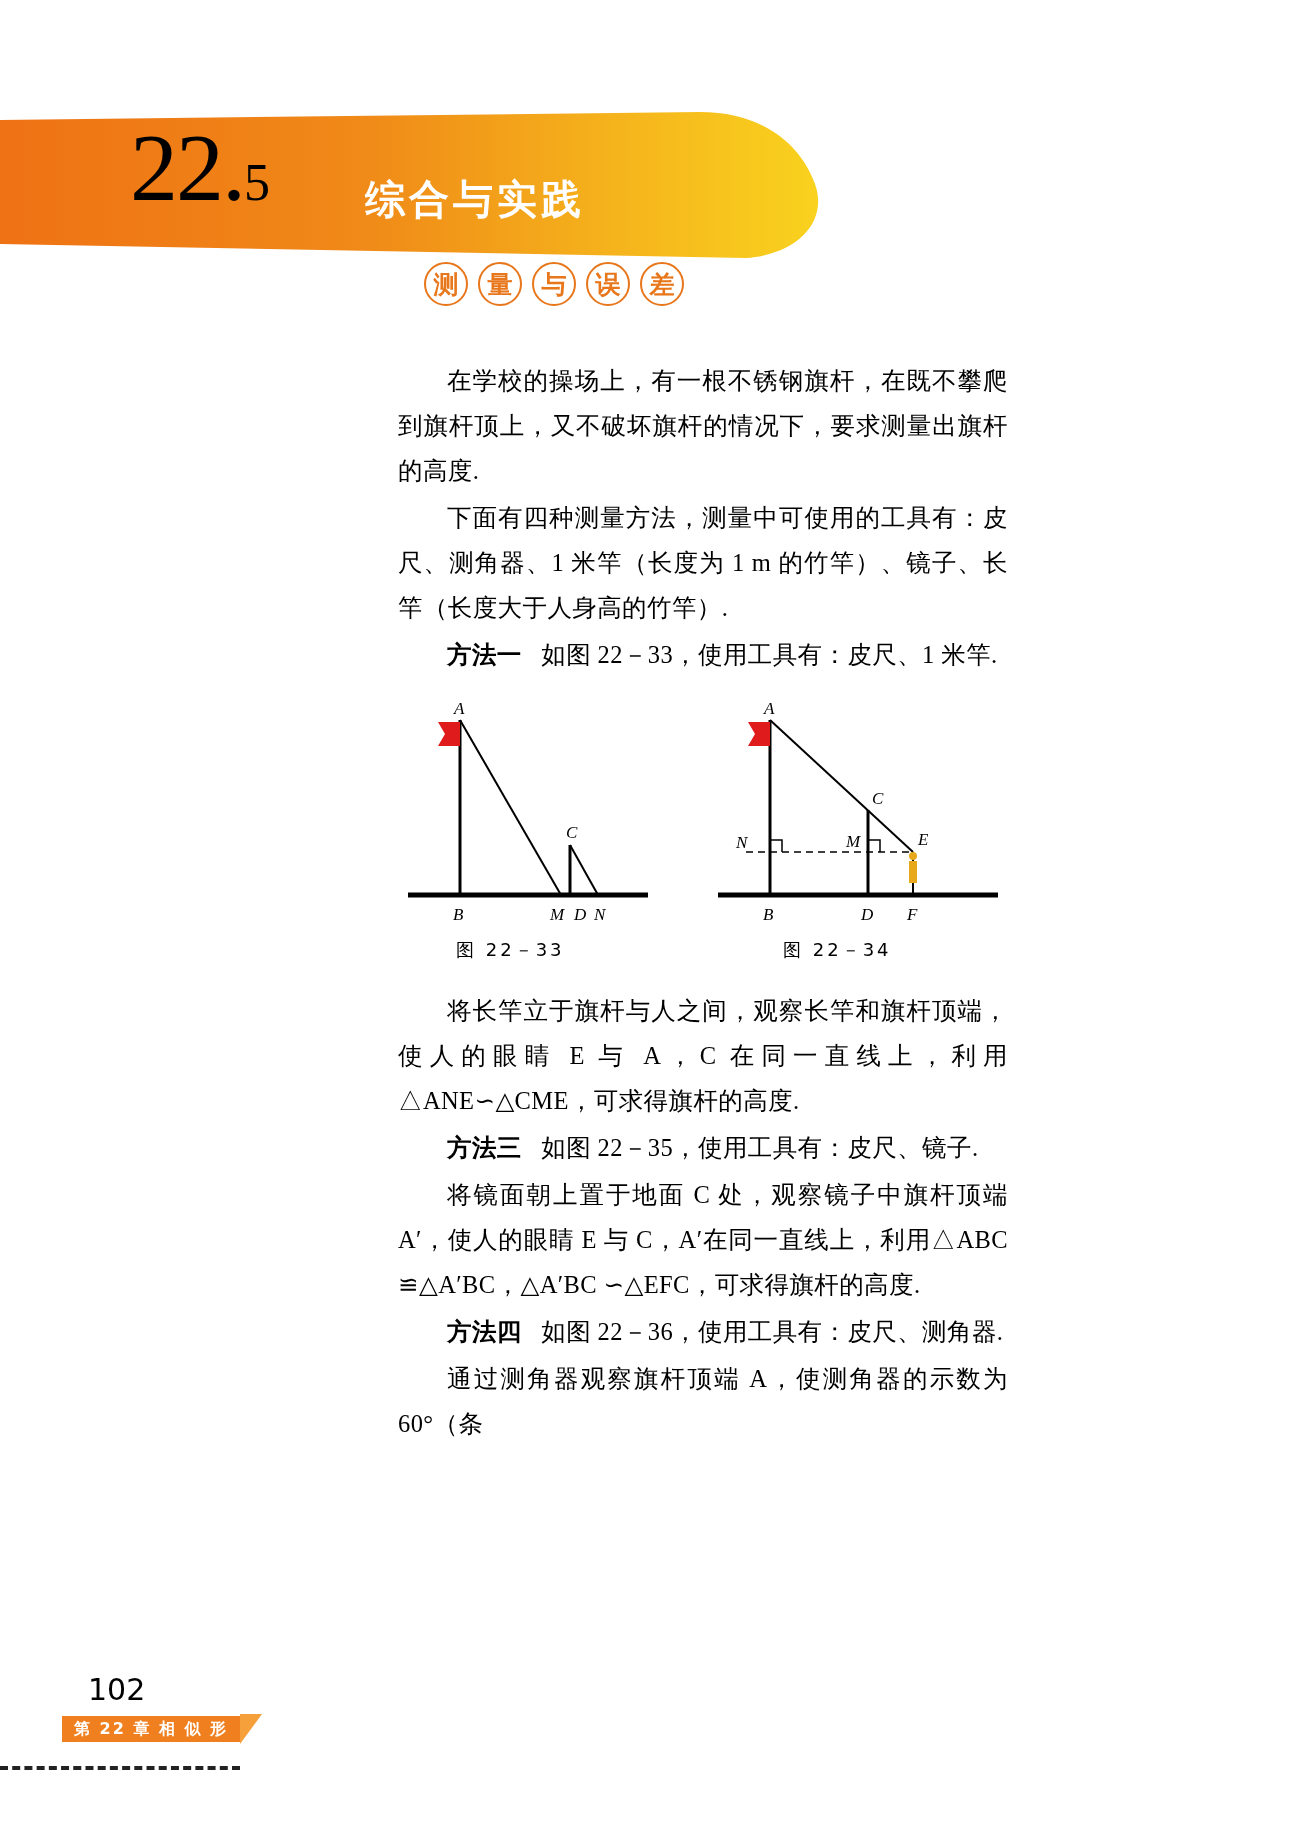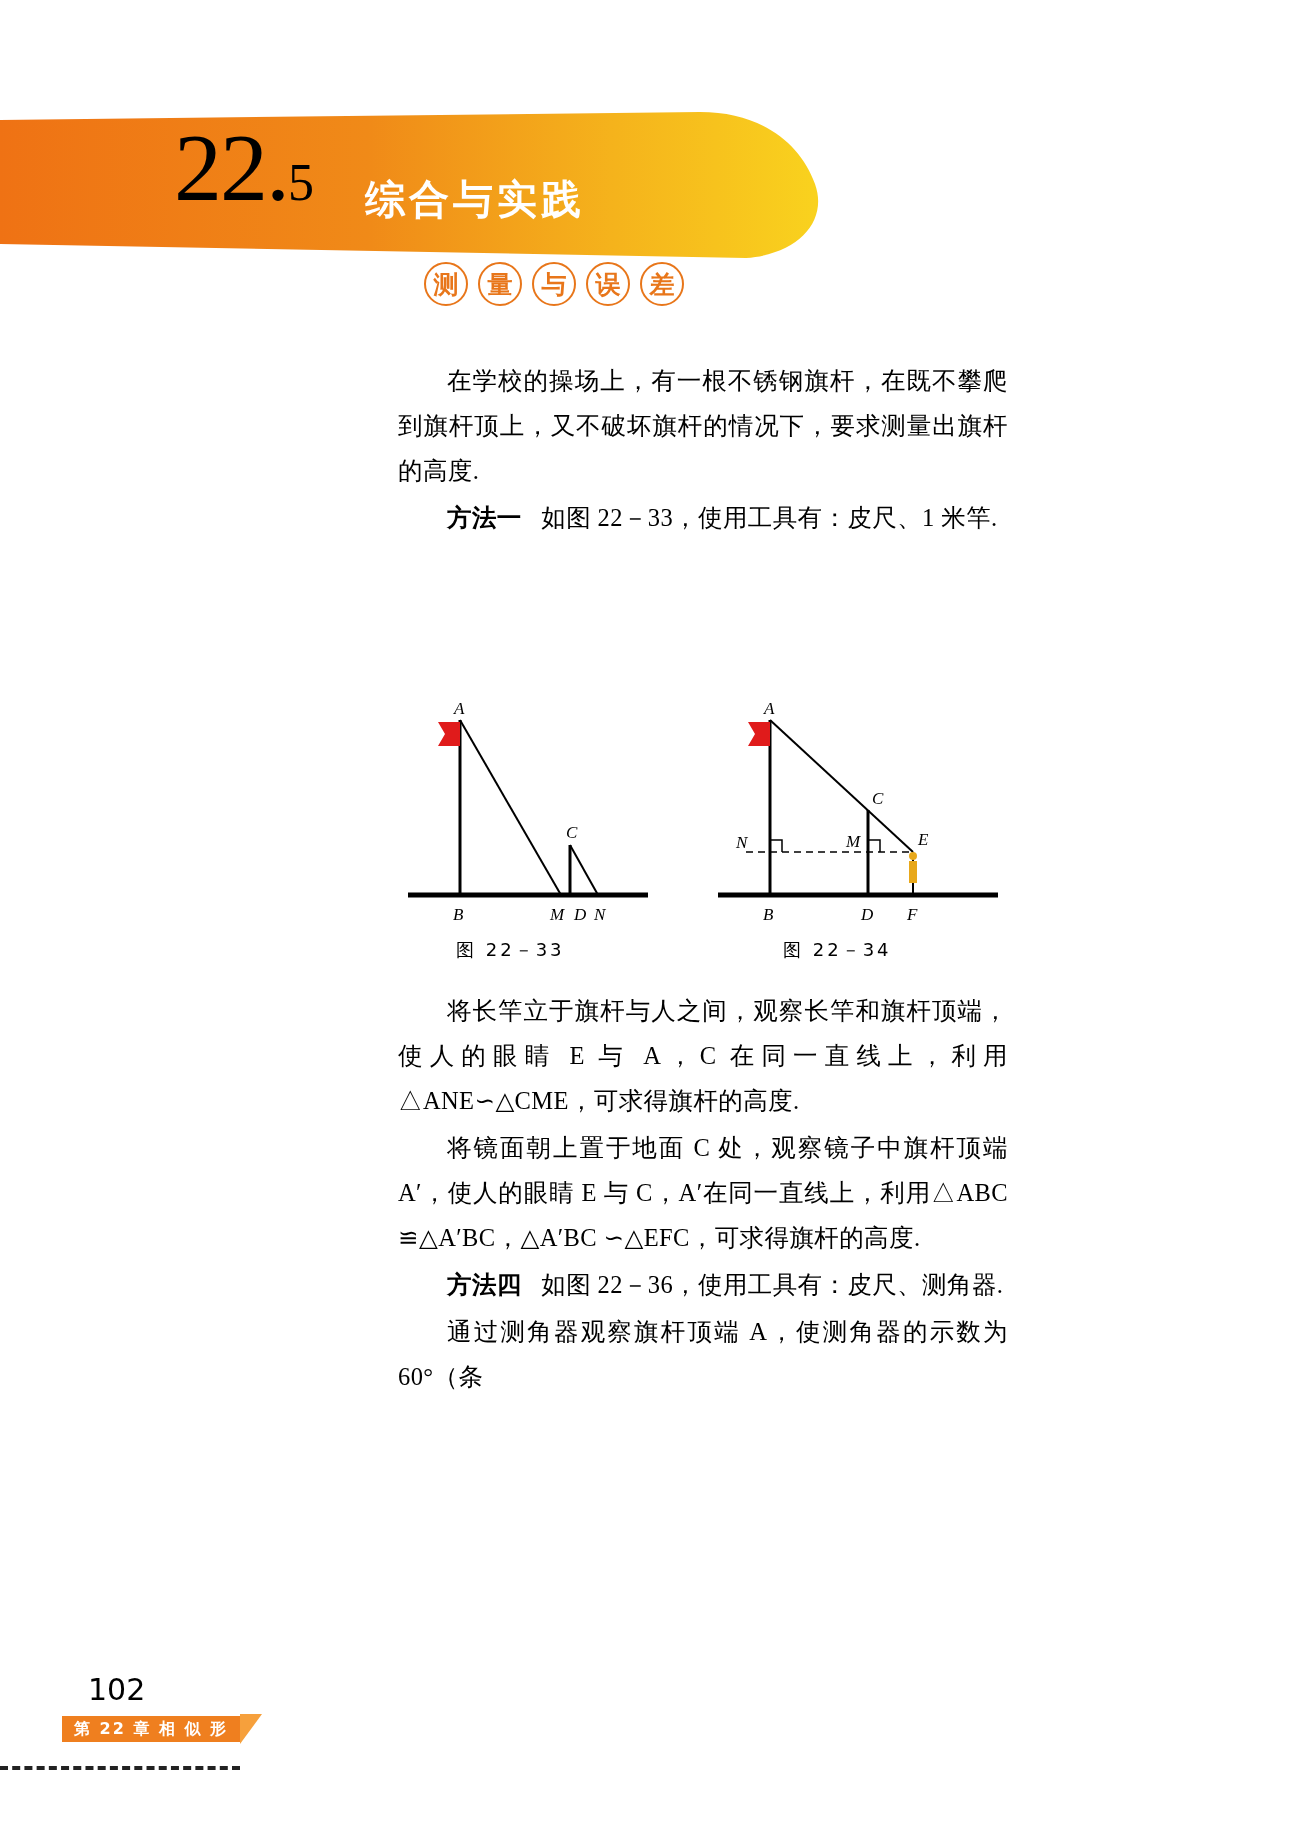--- a/index.html
+++ b/index.html
@@ -33,21 +33,20 @@
   }
   .chapter-number {
     position: absolute;
     left: 130px;
     top: 120px;
     font-family: "Liberation Serif", serif;
     font-size: 96px;
     line-height: 1;
     color: #000;
     letter-spacing: -2px;
-    margin-left: 44px;
   }
   .chapter-number .sub {
     font-size: 52px;
   }
   .banner-title {
     position: absolute;
     left: 365px;
     top: 172px;
     font-family: "DejaVu Sans", sans-serif;
     font-weight: bold;
@@ -191,20 +190,21 @@
 <div class="subtitle-row">
   <div class="bubble">测</div>
   <div class="bubble">量</div>
   <div class="bubble">与</div>
   <div class="bubble">误</div>
   <div class="bubble">差</div>
 </div>
 
 <div class="body" style="top:358px; height:330px;">
   <p class="para indent">在学校的操场上，有一根不锈钢旗杆，在既不攀爬到旗杆顶上，又不破坏旗杆的情况下，要求测量出旗杆的高度.</p>
+  <p class="para indent">下面有四种测量方法，测量中可使用的工具有：皮尺、测角器、1 米竿（长度为 1 m 的竹竿）、镜子、长竿（长度大于人身高的竹竿）.</p>
   <p class="para indent">
     <span class="bold">方法一</span>&nbsp;&nbsp;&nbsp;<span>如图 22－33，使用工具有：皮尺、1 米竿.</span>
   </p>
 </div>
 
 <div class="figures">
 
   <svg width="300" height="250" viewBox="0 0 300 250" style="position:absolute; left:0; top:0;">
 
     <line x1="10" y1="195" x2="250" y2="195" stroke="#000" stroke-width="5"></line>
@@ -259,20 +259,23 @@
   </svg>
 </div>
 
 <div class="fig-caption-row">
   <div class="fig-caption fc1">图  22－33</div>
   <div class="fig-caption fc2">图  22－34</div>
 </div>
 
 <div class="body" style="top:988px;">
   <p class="para indent">将长竿立于旗杆与人之间，观察长竿和旗杆顶端，使人的眼睛 E 与 A，C 在同一直线上，利用△ANE∽△CME，可求得旗杆的高度.</p>
+  <p class="para indent">
+    <span class="bold">方法三</span>&nbsp;&nbsp;&nbsp;<span>如图 22－35，使用工具有：皮尺、镜子.</span>
+  </p>
   <p class="para indent">将镜面朝上置于地面 C 处，观察镜子中旗杆顶端 A′，使人的眼睛 E 与 C，A′在同一直线上，利用△ABC ≌△A′BC，△A′BC ∽△EFC，可求得旗杆的高度.</p>
   <p class="para indent">
     <span class="bold">方法四</span>&nbsp;&nbsp;&nbsp;<span>如图 22－36，使用工具有：皮尺、测角器.</span>
   </p>
   <p class="para indent">通过测角器观察旗杆顶端 A，使测角器的示数为 60°（条</p>
 </div>
 
 <div class="page-number">102</div>
 <div class="footer-tag">
   <div class="tag-box">第 22 章  相 似 形</div>

